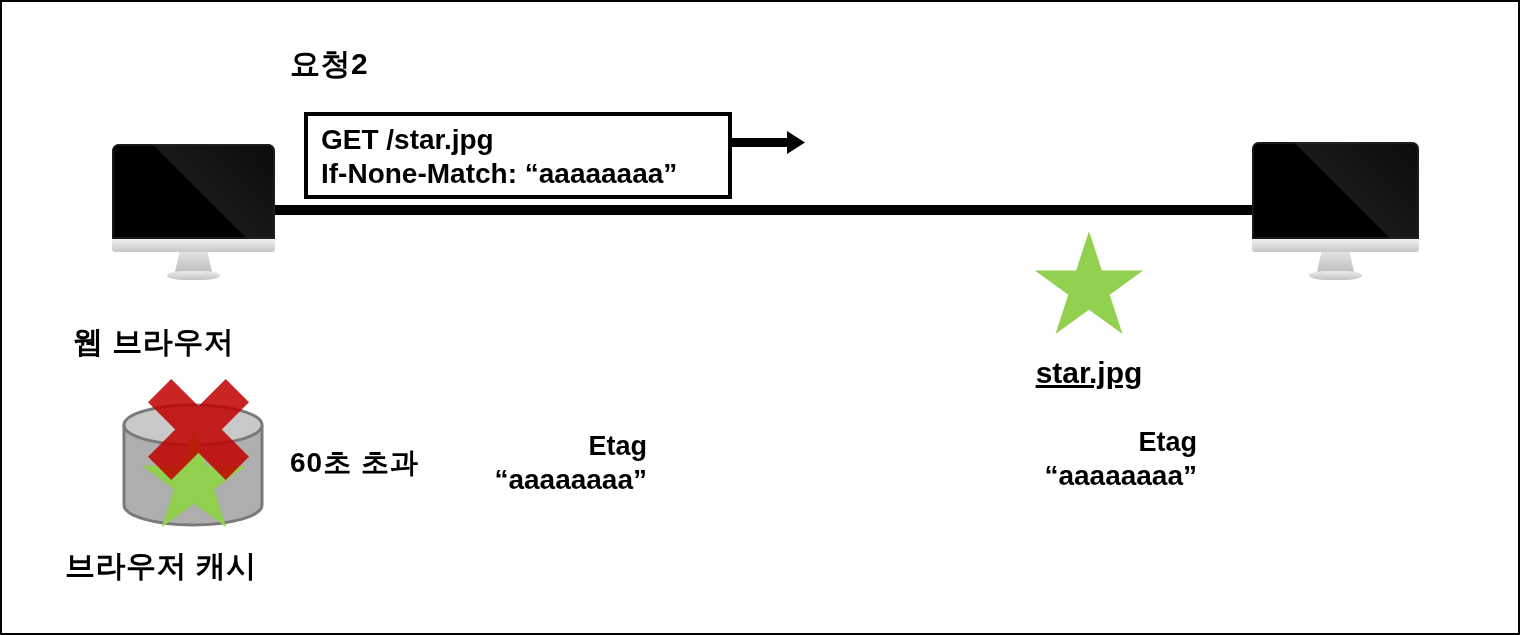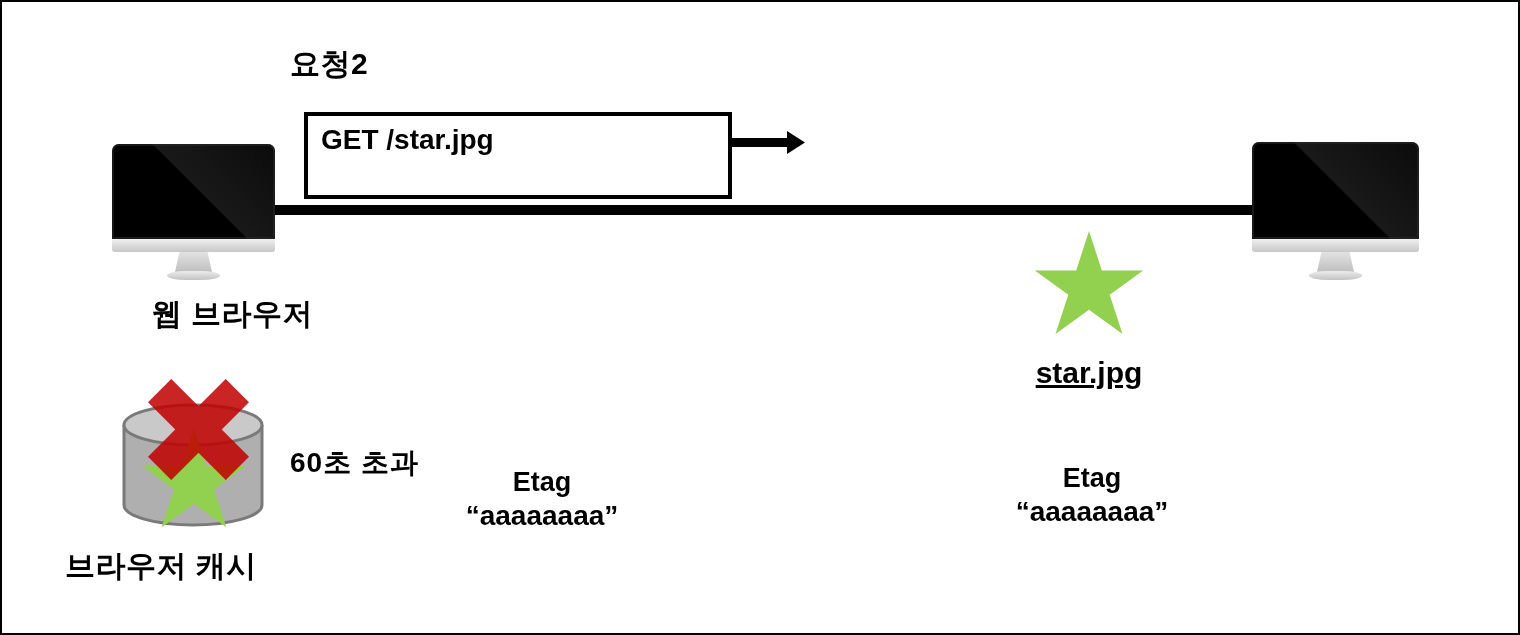--- a/index.html
+++ b/index.html
@@ -59,25 +59,25 @@
   .browser-monitor .chin  { top: 95px; }
   .browser-monitor .neck  { left: 63px; top: 108px; width: 37px; }
   .browser-monitor .base  { left: 55px; top: 127px; width: 53px; }
   .server-monitor { left: 1250px; top: 140px; width: 167px; height: 142px; }
   .server-monitor .screen { height: 97px; }
   .server-monitor .chin  { top: 97px; }
   .server-monitor .neck  { left: 65px; top: 110px; width: 37px; }
   .server-monitor .base  { left: 57px; top: 129px; width: 53px; }
 
   
-  .node-label { font-size: 30px; text-align: right; letter-spacing: 0.5px; }
+  .node-label { font-size: 30px; text-align: left; letter-spacing: 0.5px; margin-top: 28px; }
   .browser-label { left: 71px;   top: 292px; width: 240px; }
   .server-label  { left: 1214px; top: 296px; width: 240px; }
   .star-filename { left: 987px;  top: 354px; width: 200px; font-size: 30px; text-align: center; text-decoration: underline; }
-  .etag-block { width: 210px; text-align: center; line-height: 33px; margin-top: 36px; }
+  .etag-block { width: 210px; text-align: right; line-height: 33px; }
   .etag-block .etag-title { font-size: 27px; }
   .etag-block .etag-value { font-size: 28px; }
   .server-etag { left: 985px; top: 424px; }
   .cache-etag  { left: 435px; top: 428px; }
   .age-note    { left: 288px; top: 442px; font-size: 28px; letter-spacing: 1px; }
   .cache-label { left: 63px;  top: 544px; width: 280px; font-size: 30px; text-align: left; letter-spacing: 0.5px; }
 
   
   .cache-cyl  { left: 120px; top: 401px; z-index: 1; }
   .cache-star { left: 137px; top: 423px; z-index: 2; }
@@ -86,20 +86,21 @@
 </style>
 </head>
 <body>
 
 <div class="canvas">
 
   <div class="abs req-title">요청2</div>
 
   <div class="abs req-box">
     <div>GET /star.jpg</div>
+    <div>If-None-Match: “aaaaaaaa”</div>
   </div>
 
   <svg class="abs req-arrow" width="76" height="33" viewBox="0 0 76 33">
     <rect x="0" y="12" width="59" height="9" fill="#000000"></rect>
     <polygon points="58,5 76,16.5 58,28" fill="#000000"></polygon>
   </svg>
 
   <div class="abs net-line"></div>
 
   <div class="abs monitor browser-monitor">

